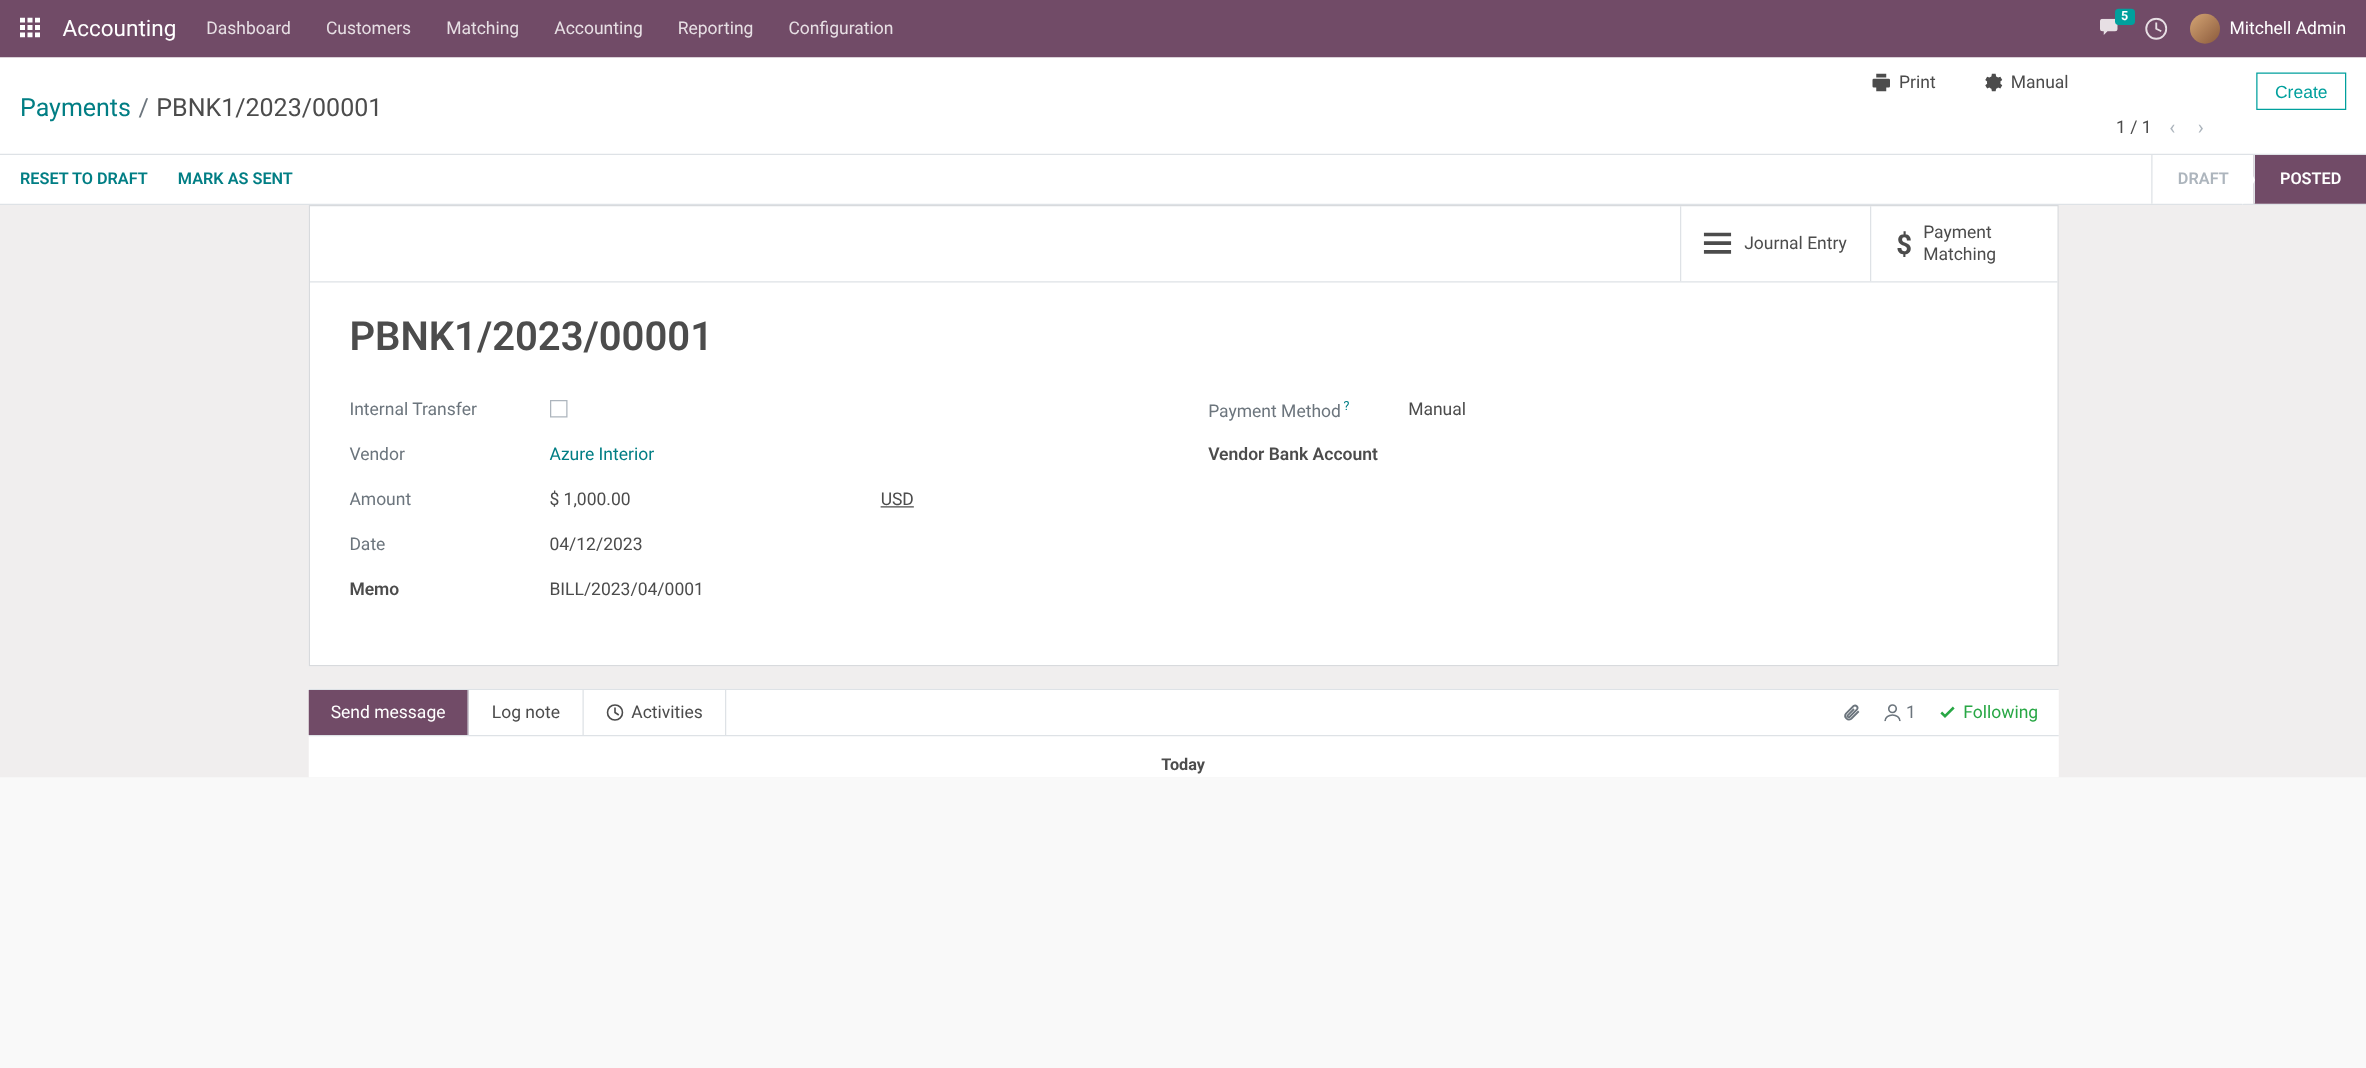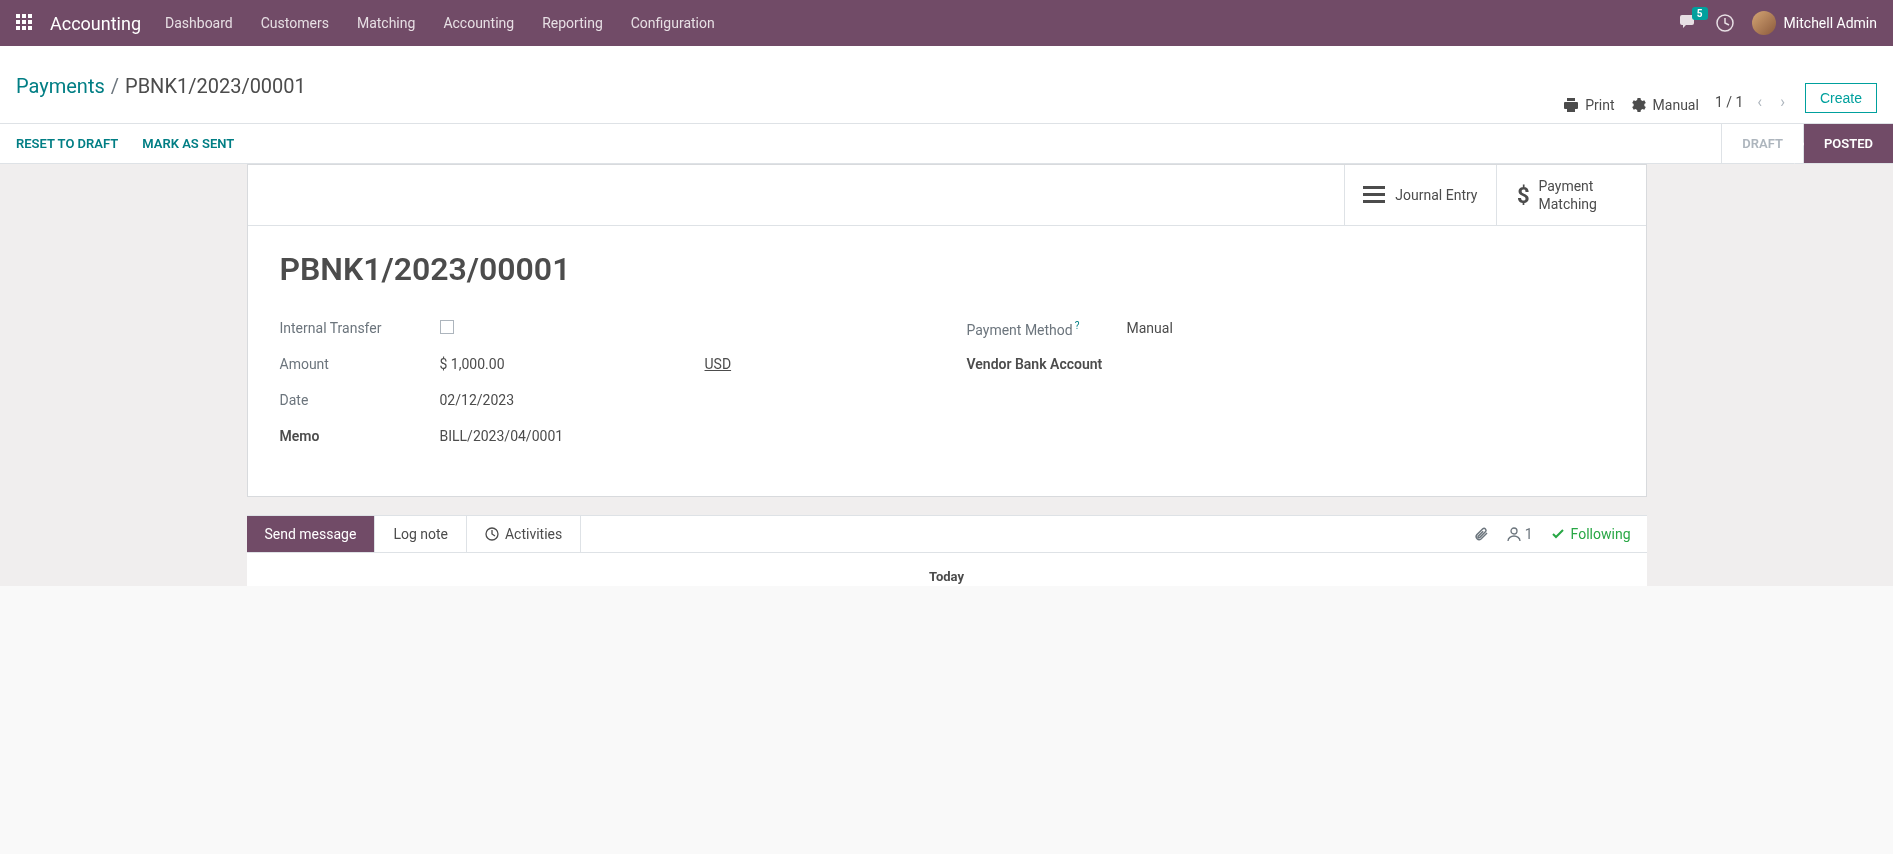--- a/index.html
+++ b/index.html
@@ -18,21 +18,21 @@
 .navbar .user { display: flex; align-items: center; gap: 8px; cursor: pointer; }
 .navbar .avatar { width: 24px; height: 24px; border-radius: 50%; background: linear-gradient(135deg, #d4a574, #8b5a3c); }
 
 
 .control-panel { background: #fff; border-bottom: 1px solid #dee2e6; padding: 12px 16px 0 16px; }
 .cp-top { display: flex; align-items: center; justify-content: space-between; padding-bottom: 10px; }
 .breadcrumb { font-size: 20px; display: flex; align-items: center; gap: 6px; }
 .breadcrumb .link { color: #017e84; cursor: pointer; }
 .breadcrumb .sep { color: #6c757d; }
 .breadcrumb .current { color: #4c4c4c; }
-.cp-buttons { display: flex; align-items: flex-end; gap: 16px; }
+.cp-buttons { display: flex; align-items: flex-start; gap: 38px; }
 .cp-btn { display: flex; align-items: center; gap: 6px; color: #4c4c4c; cursor: pointer; font-size: 14px; }
 .pager { display: flex; align-items: center; gap: 10px; color: #4c4c4c; margin-top: 32px; }
 .pager .arrow { color: #adb5bd; cursor: pointer; font-size: 16px; padding: 2px 4px; }
 .create-btn { border: 1px solid #00a09d; color: #00a09d; background: #fff; padding: 6px 14px; cursor: pointer; font-size: 14px; }
 
 
 .status-bar { display: flex; align-items: center; justify-content: space-between; background: #fff; border-bottom: 1px solid #dee2e6; padding: 0 0 0 16px; height: 40px; }
 .status-actions { display: flex; gap: 24px; }
 .status-action { color: #017e84; font-weight: 600; font-size: 13px; cursor: pointer; text-transform: uppercase; }
 .status-stages { display: flex; align-items: stretch; height: 100%; }
@@ -195,29 +195,33 @@
     <div class="form-body">
       <h1 class="record-title">PBNK1/2023/00001</h1>
       <div class="form-grid">
 
         <div>
           <div class="field-row">
             <div class="field-label">Internal Transfer</div>
             <div class="field-value"><span class="checkbox"></span></div>
           </div>
           <div class="field-row">
+            <div class="field-label">Vendor</div>
+            <div class="field-value link">Azure Interior</div>
+          </div>
+          <div class="field-row">
             <div class="field-label">Amount</div>
             <div class="field-value amount-row">
               <span>$ 1,000.00</span>
               <span class="currency" style="margin-left:160px">USD</span>
             </div>
           </div>
           <div class="field-row">
             <div class="field-label">Date</div>
-            <div class="field-value">02/12/2023</div>
+            <div class="field-value">04/12/2023</div>
           </div>
           <div class="field-row">
             <div class="field-label bold">Memo</div>
             <div class="field-value">BILL/2023/04/0001</div>
           </div>
         </div>
 
         <div>
           <div class="field-row">
             <div class="field-label">

